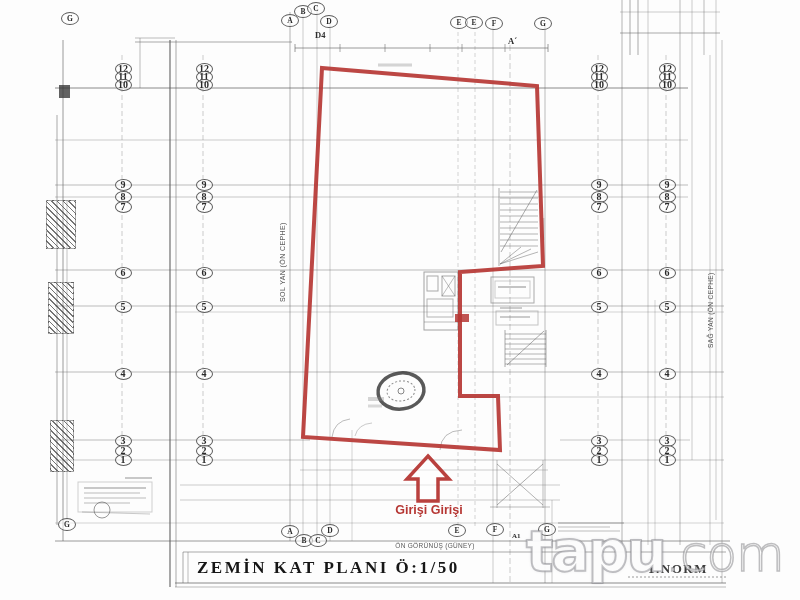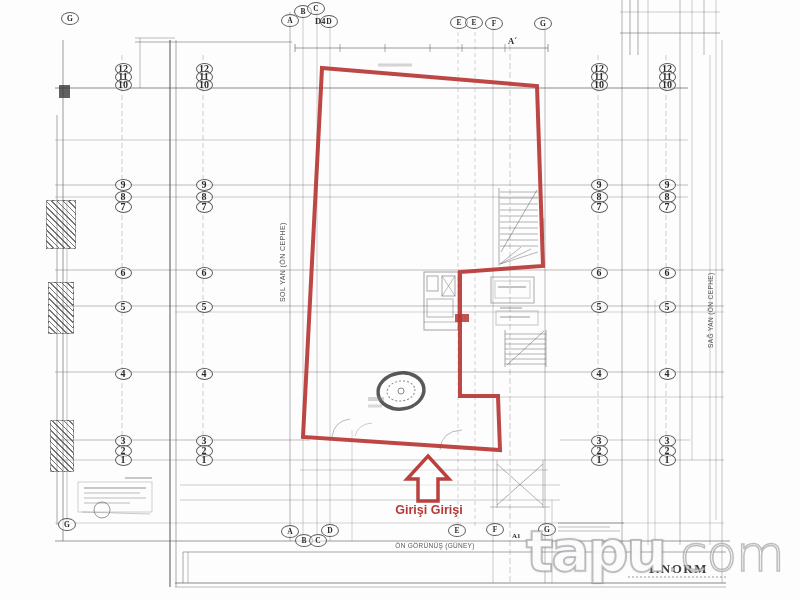--- a/index.html
+++ b/index.html
@@ -278,28 +278,29 @@
       <span class="bubble num" style="left: 666px; top: 196px;">8</span>
       <span class="bubble num" style="left: 666px; top: 206px;">7</span>
       <span class="bubble num" style="left: 666px; top: 272px;">6</span>
       <span class="bubble num" style="left: 666px; top: 306px;">5</span>
       <span class="bubble num" style="left: 666px; top: 373px;">4</span>
       <span class="bubble num" style="left: 666px; top: 440px;">3</span>
       <span class="bubble num" style="left: 666px; top: 450px;">2</span>
       <span class="bubble num" style="left: 666px; top: 459px;">1</span>
     </div>
 
-  <div class="mark" style="left:315px;top:16px;">D4</div>
+  <div class="mark" style="left:315px;top:30px;">D4</div>
   <div class="mark" style="left:508px;top:36px;">A´</div>
   <div class="mark" style="left:512px;top:532px;font-size:7px;">A1</div>
 
   <div class="vlabel" style="left:279px;top:302px;">SOL YAN (ÖN CEPHE)</div>
   <div class="vlabel" style="left:707px;top:348px;font-size:6.5px;">SAĞ YAN (ÖN CEPHE)</div>
 
   <div id="front-label">ÖN GÖRÜNÜŞ (GÜNEY)</div>
   <div id="entrance-label" style="color: rgb(182, 55, 52);">Girişi Girişi</div>
+  <div id="title">ZEMİN KAT PLANI Ö:1/50</div>
   <div id="norm">1.NORM</div>
 
   <div id="watermark">
     <span id="wm-brand">tapu</span><span id="wm-suffix">.com</span>
   </div>
 
 </div>
 
 </body></html>

